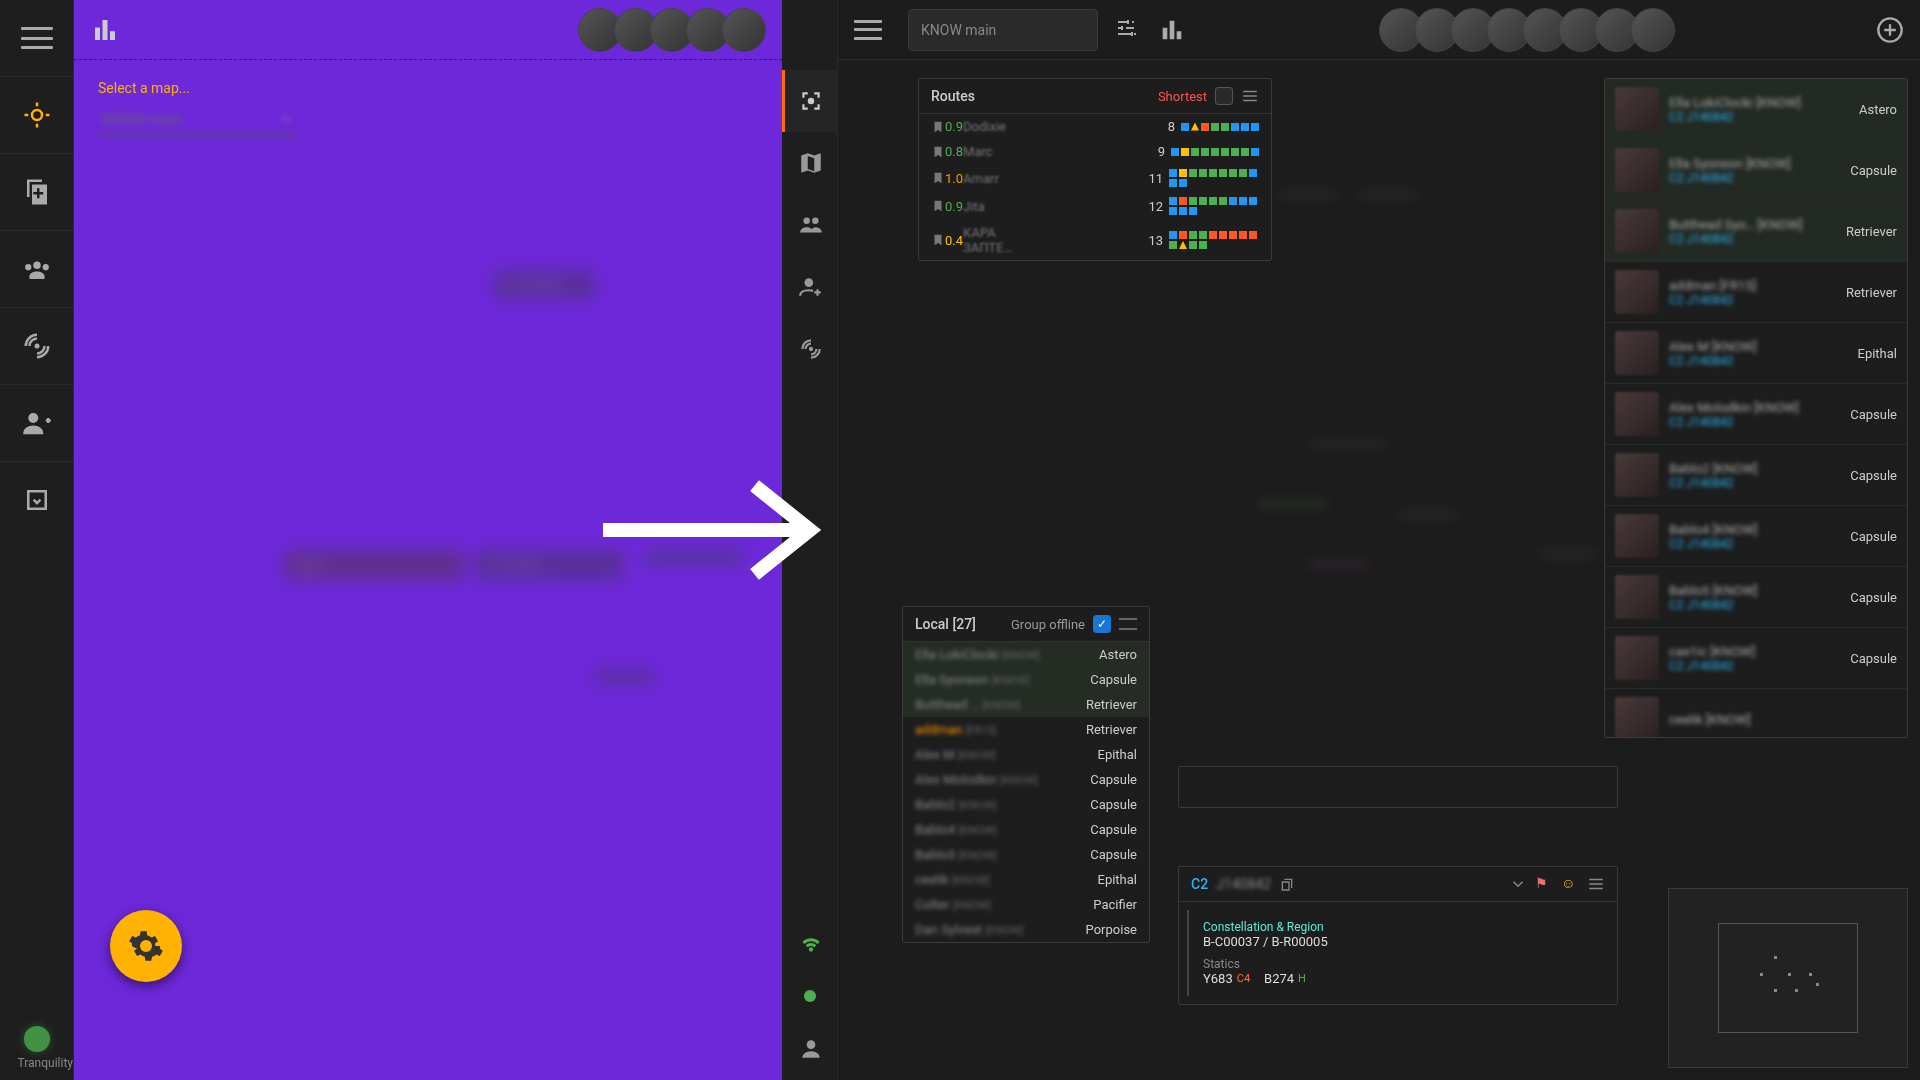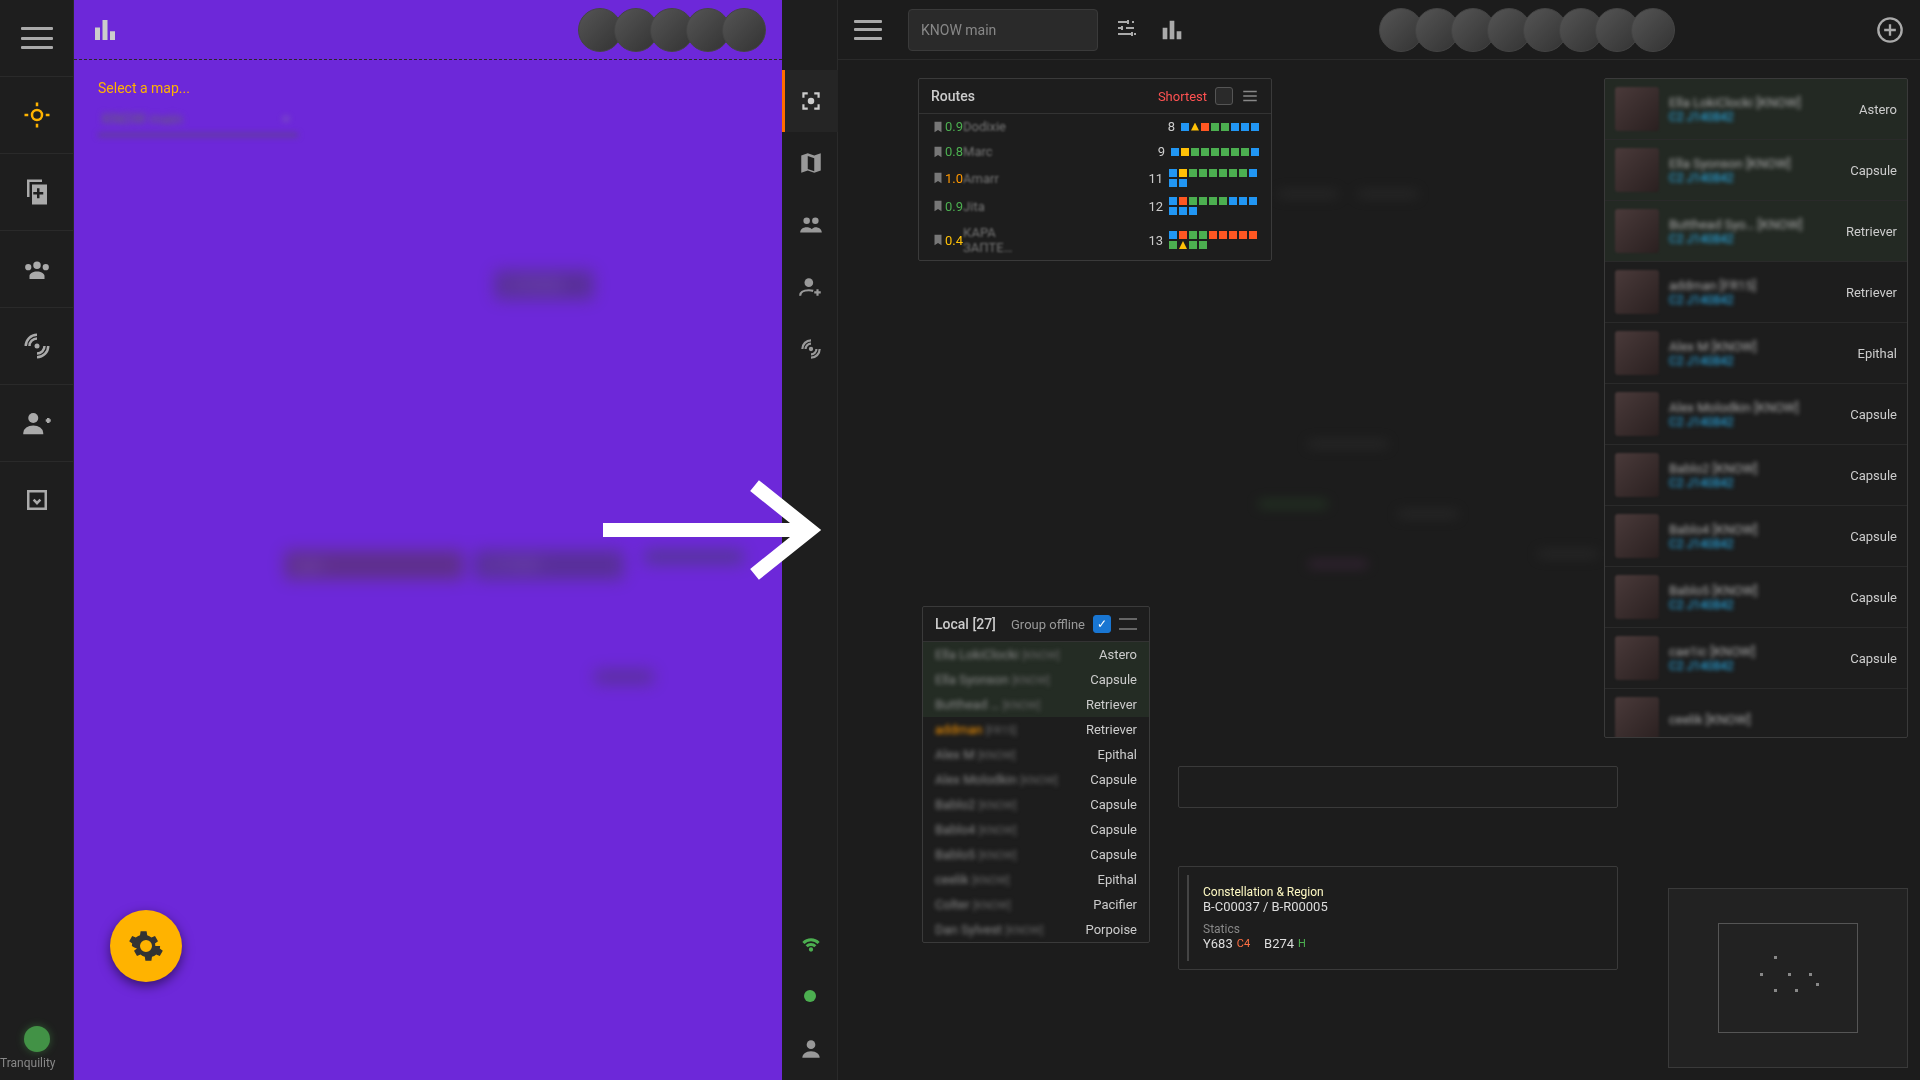--- a/index.html
+++ b/index.html
@@ -25,21 +25,21 @@
   display: flex; align-items: center; justify-content: center;
   cursor: pointer;
 }
 .rail-item svg { width: 30px; height: 30px; fill: #aaa; }
 .hamburger { width: 32px; height: 22px; display: flex; flex-direction: column; justify-content: space-between; }
 .hamburger span { height: 3px; background: #aaa; border-radius: 1px; }
 .divider-line { width: 100%; height: 1px; background: #2a2a2a; }
 
 .server-status {
   position: absolute; bottom: 0; width: 100%;
-  text-align: left; padding: 10px 0;
+  text-align: right; padding: 10px 0;
   font-size: 12px; color: #888;
 }
 .server-status .globe { width: 26px; height: 26px; margin: 0 auto 4px; border-radius: 50%; background: #4caf50; opacity: 0.8; box-shadow: 0 0 8px rgba(76,175,80,0.5);}
 
 .fab {
   position: absolute; bottom: 98px; left: 110px;
   width: 72px; height: 72px; border-radius: 50%;
   background: #ffb300;
   display: flex; align-items: center; justify-content: center;
   box-shadow: 0 4px 12px rgba(0,0,0,0.5);
@@ -216,21 +216,21 @@
 .route-jumps { margin-left: auto; color: #ccc; }
 .route-dots { display: flex; flex-wrap: wrap; gap: 2px; max-width: 90px; margin-left: 6px;}
 .route-dots span { width: 8px; height: 8px; }
 .d0 { background: #2196f3; }
 .d1 { background: #4caf50; }
 .d2 { background: #ffc107; }
 .d3 { background: #ff5722; } 
 .tr { clip-path: polygon(50% 0, 100% 100%, 0 100%); }
 
 
-.local-panel { top: 606px; left: 84px; width: 228px; }
+.local-panel { top: 606px; left: 64px; width: 248px; }
 .local-row {
   display: flex; align-items: center; justify-content: space-between;
   padding: 5px 12px;
   font-size: 13px;
 }
 .local-row.online { background: rgba(60, 90, 60, 0.25); }
 .local-row .pilot-name { color: #888; filter: blur(2px); }
 .local-row.addman .pilot-name { color: #ff9800; filter: blur(2px); }
 .local-row .ship { color: #ccc; }
 .local-row .corp { color: #666; font-size: 11px; filter: blur(2px); }
@@ -253,21 +253,21 @@
 .sysinfo-header {
   display: flex; align-items: center; padding: 8px 12px; gap: 8px;
   border-bottom: 1px solid #333;
 }
 .sys-c2 { color: #29b6f6; font-weight: 500; }
 .sys-id { color: #888; filter: blur(2px); }
 .copy-icon { width: 16px; height: 16px; fill: #888; cursor: pointer;}
 .sysinfo-icons { margin-left: auto; display: flex; gap: 8px; align-items: center;}
 .sysinfo-icons .sicn { width: 18px; height: 18px; }
 .sysinfo-body { padding: 10px 14px; font-size: 13px; border-left: 2px solid #444; margin: 8px; }
-.sysinfo-body .constel-label { color: #fef9c3; font-size: 12px; }
+.sysinfo-body .constel-label { color: #5eead4; font-size: 12px; }
 .sysinfo-body .constel-val { color: #ddd; margin-bottom: 8px; }
 .sysinfo-body .statics-label { color: #888; font-size: 12px; }
 .static-entry { display: inline-flex; align-items: center; gap: 4px; margin-right: 14px; }
 .static-code { color: #ddd; }
 .static-tag { color: #ff9800; font-size: 11px; }
 .static-tag.c4 { color: #ff7043; }
 .static-tag.h { color: #4caf50; }
 
 
 .onmap-panel { top: 78px; right: 12px; width: 304px; max-height: 660px; overflow: hidden; }
@@ -677,20 +677,37 @@
     <span class="ship">Porpoise</span>
           </div>
         </div>
     </div>
 
     <div class="panel sig-panel">
       <div class="table-body"></div>
     </div>
 
     <div class="panel sysinfo-panel">
+      <div class="sysinfo-header">
+        <span class="sys-c2">C2</span>
+        <span class="sys-id">J140842</span>
+        <svg class="copy-icon" viewBox="0 0 24 24">
+            <path d="M8 4h12v14h-2V6H8V4zM4 8h12v14H4V8zm2 2v10h8V10H6z" fill="#888"></path>
+          </svg>
+        <div class="sysinfo-icons">
+          <svg class="sicn" viewBox="0 0 24 24">
+              <path d="M6 9l6 6 6-6" stroke="#888" stroke-width="2" fill="none"></path>
+            </svg>
+          <span class="sicn" style="color:#e57373">⚑</span>
+          <span class="sicn" style="color:#ffca28">☺</span>
+          <svg class="tune-icon" viewBox="0 0 24 24">
+              <path d="M3 6h18M3 12h18M3 18h18" stroke="#888" stroke-width="2"></path>
+            </svg>
+        </div>
+      </div>
       <div class="sysinfo-body">
         <div class="constel-label">Constellation &amp; Region</div>
         <div class="constel-val">B-C00037 / B-R00005</div>
         <div class="statics-label">Statics</div>
         <div id="statics-body"><span class="static-entry">
               <span class="static-code">Y683</span>
               <sup class="static-tag c4">C4</sup>
             </span><span class="static-entry">
               <span class="static-code">B274</span>
               <sup class="static-tag h">H</sup>

